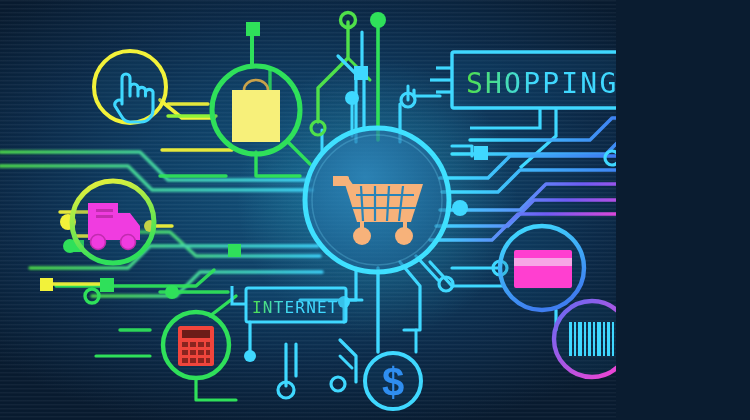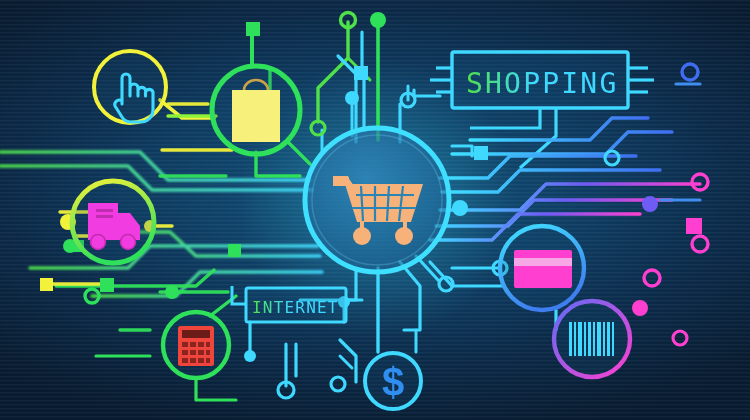--- a/index.html
+++ b/index.html
@@ -1,20 +1,20 @@
 <!DOCTYPE html>
 <html><head>
 <meta charset="utf-8">
 <title>E-Commerce Circuit Illustration</title>
 <style>
   html,body{margin:0;padding:0;background:#0a1c30;}
   body{font-family:"Liberation Sans",sans-serif;}
   #stage{
     position:relative;
-    width:750px;height:420px;
+    width:616px;height:420px;
     overflow:hidden;
     background:
       repeating-linear-gradient(180deg,
         rgba(255,255,255,0.045) 0px,
         rgba(255,255,255,0.045) 1px,
         rgba(0,0,0,0.05) 2px,
         rgba(0,0,0,0.00) 4px),
       radial-gradient(ellipse 70% 60% at 50% 45%, #12557f 0%, #0e3d63 42%, #0b2a49 70%, #081b30 100%),
       linear-gradient(180deg,#0c2a46 0%,#10466e 35%,#0d3355 70%,#071624 100%);
   }

